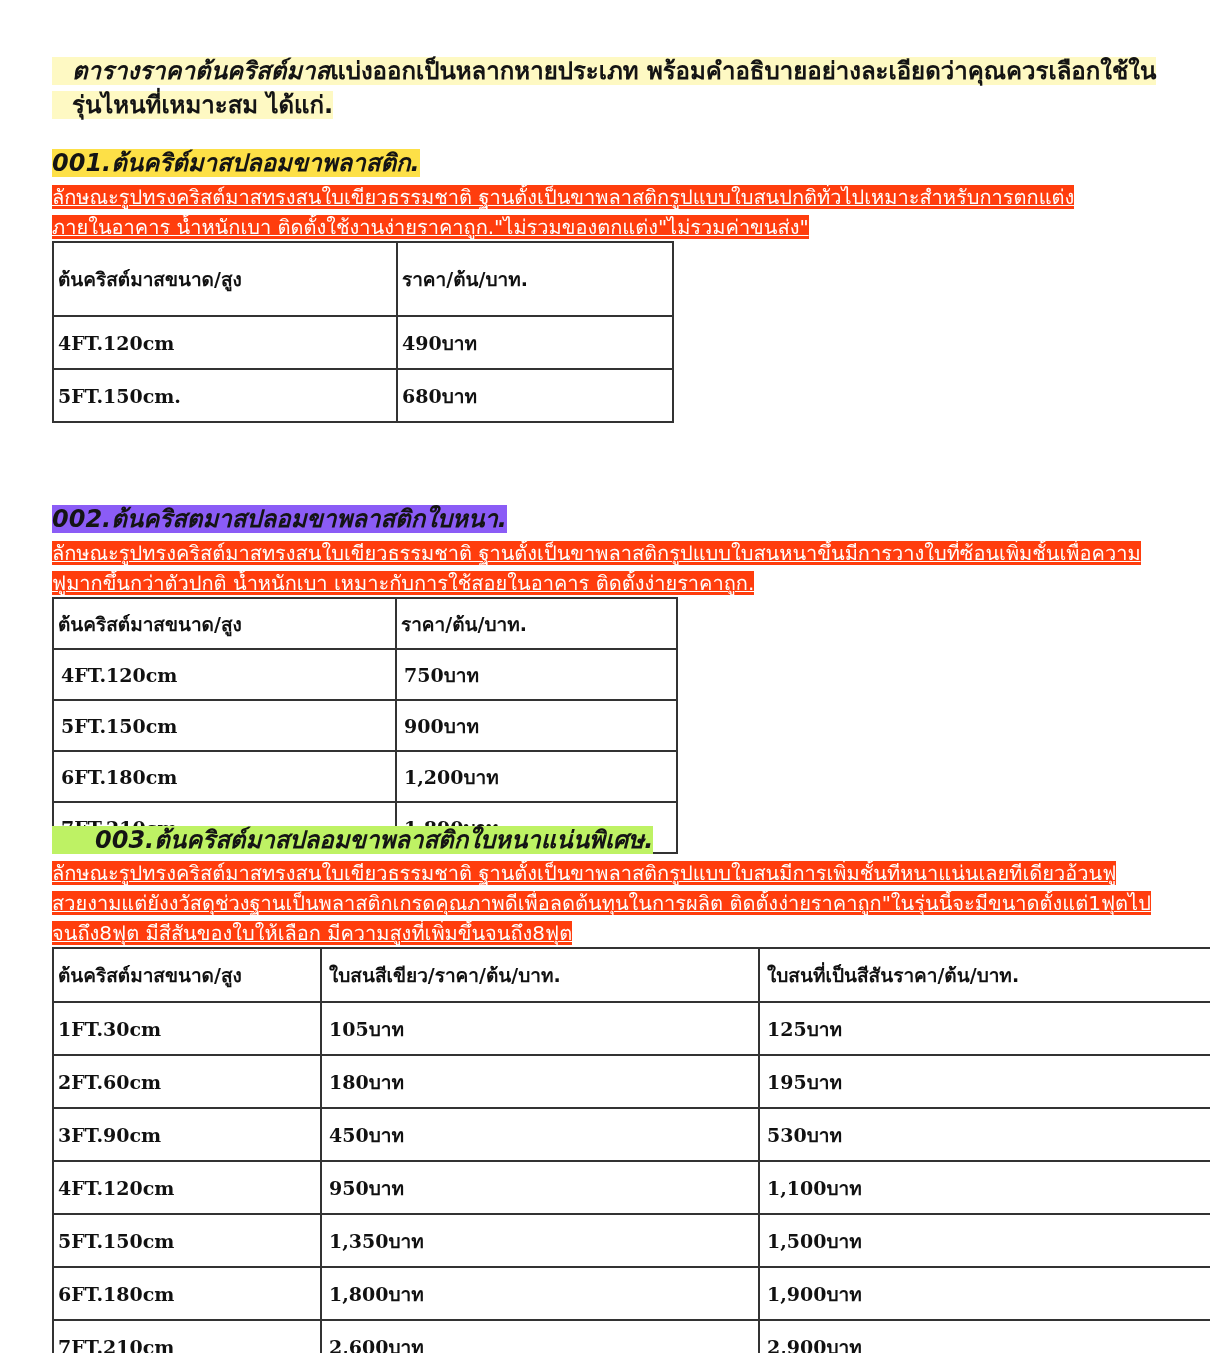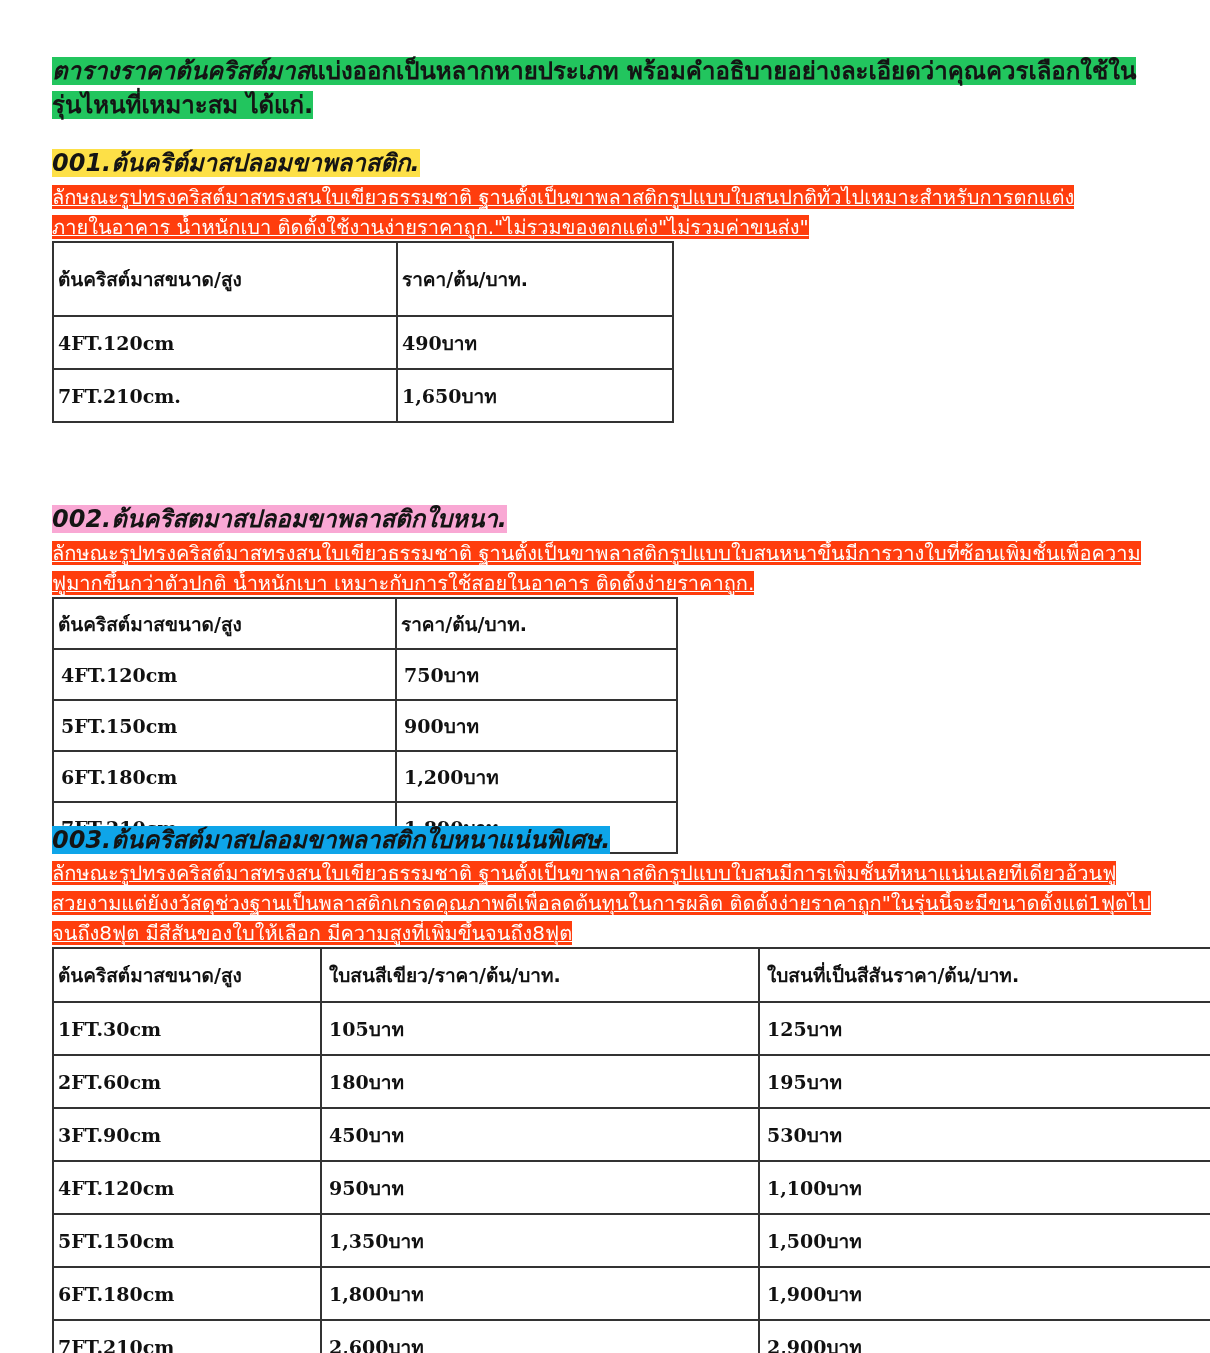--- a/index.html
+++ b/index.html
@@ -82,21 +82,21 @@
     #t3 th { height: 36px; }
     #t3 td { height: 35px; }
     #t3 td:nth-child(1), #t3 th:nth-child(1) { width: 258px; }
     #t3 td:nth-child(2), #t3 th:nth-child(2) { width: 425px; padding-left: 7px; }
     #t3 td:nth-child(3), #t3 th:nth-child(3) { padding-left: 7px; }
   </style>
 </head>
 <body>
 
 <div class="intro">
-  <span class="hl" style="background: #22c55e;"><span class="it">ตารางราคาต้นคริสต์มาส</span><span>แบ่งออกเป็นหลากหายประเภท พร้อมคำอธิบายอย่างละเอียดว่าคุณควรเลือกใช้ในรุ่นไหนที่เหมาะสม ได้แก่.</span></span>
+  <span class="hl" style="background: #fef9c3; padding-left: 20px;"><span class="it">ตารางราคาต้นคริสต์มาส</span><span>แบ่งออกเป็นหลากหายประเภท พร้อมคำอธิบายอย่างละเอียดว่าคุณควรเลือกใช้ในรุ่นไหนที่เหมาะสม ได้แก่.</span></span>
 </div>
 
 <div class="sec-title" style="top:148px;">
   <span class="hl" style="background: #fde047;">001.ต้นคริต์มาสปลอมขาพลาสติก.</span>
 </div>
 <div class="sec-desc" style="top:182px; width:1080px;">
   <span class="hl" style="background: rgb(255, 61, 13);">ลักษณะรูปทรงคริสต์มาสทรงสนใบเขียวธรรมชาติ ฐานตั้งเป็นขาพลาสติกรูปแบบใบสนปกติทั่วไปเหมาะสำหรับการตกแต่งภายในอาคาร น้ำหนักเบา ติดตั้งใช้งานง่ายราคาถูก."ไม่รวมของตกแต่ง"ไม่รวมค่าขนส่ง"</span>
 </div>
 <table class="price" id="t1">
   <thead>
@@ -104,28 +104,28 @@
       <th>ต้นคริสต์มาสขนาด/สูง</th>
       <th>ราคา/ต้น/บาท.</th>
     </tr>
   </thead>
   <tbody>
     <tr>
       <td>4FT.120cm</td>
       <td>490บาท</td>
     </tr>
     <tr>
-      <td>7FT.210cm.</td>
-      <td>1,650บาท</td>
+      <td>5FT.150cm.</td>
+      <td>680บาท</td>
     </tr>
   </tbody>
 </table>
 
 <div class="sec-title" style="top:504px;">
-  <span class="hl" style="background: #f9a8d4;">002.ต้นคริสตมาสปลอมขาพลาสติกใบหนา.</span>
+  <span class="hl" style="background: #8b5cf6;">002.ต้นคริสตมาสปลอมขาพลาสติกใบหนา.</span>
 </div>
 <div class="sec-desc" style="top:538px; width:1100px;">
   <span class="hl" style="background: rgb(255, 61, 13);">ลักษณะรูปทรงคริสต์มาสทรงสนใบเขียวธรรมชาติ ฐานตั้งเป็นขาพลาสติกรูปแบบใบสนหนาขึ้นมีการวางใบที่ซ้อนเพิ่มชั้นเพื่อความฟูมากขึ้นกว่าตัวปกติ น้ำหนักเบา เหมาะกับการใช้สอยในอาคาร ติดตั้งง่ายราคาถูก.</span>
 </div>
 <table class="price" id="t2">
   <thead>
     <tr>
       <th>ต้นคริสต์มาสขนาด/สูง</th>
       <th>ราคา/ต้น/บาท.</th>
     </tr>
@@ -144,21 +144,21 @@
       <td>1,200บาท</td>
     </tr>
     <tr>
       <td>7FT.210cm</td>
       <td>1,890บาท</td>
     </tr>
   </tbody>
 </table>
 
 <div class="sec-title" style="top:825px;">
-  <span class="hl" style="background: #0ea5e9;">003.ต้นคริสต์มาสปลอมขาพลาสติกใบหนาแน่นพิเศษ.</span>
+  <span class="hl" style="background: #bef264; padding-left: 43px;">003.ต้นคริสต์มาสปลอมขาพลาสติกใบหนาแน่นพิเศษ.</span>
 </div>
 <div class="sec-desc" style="top:858px; width:1115px;">
   <span class="hl" style="background: rgb(255, 61, 13);">ลักษณะรูปทรงคริสต์มาสทรงสนใบเขียวธรรมชาติ ฐานตั้งเป็นขาพลาสติกรูปแบบใบสนมีการเพิ่มชั้นทีหนาแน่นเลยทีเดียวอ้วนฟูสวยงามแต่ยังงวัสดุช่วงฐานเป็นพลาสติกเกรดคุณภาพดีเพื่อลดต้นทุนในการผลิต  ติดตั้งง่ายราคาถูก"ในรุ่นนี้จะมีขนาดตั้งแต่1ฟุตไปจนถึง8ฟุต มีสีสันของใบให้เลือก มีความสูงที่เพิ่มขึ้นจนถึง8ฟุต</span>
 </div>
 <table class="price" id="t3">
   <thead>
     <tr>
       <th>ต้นคริสต์มาสขนาด/สูง</th>
       <th>ใบสนสีเขียว/ราคา/ต้น/บาท.</th>
       <th>ใบสนที่เป็นสีสันราคา/ต้น/บาท.</th>

